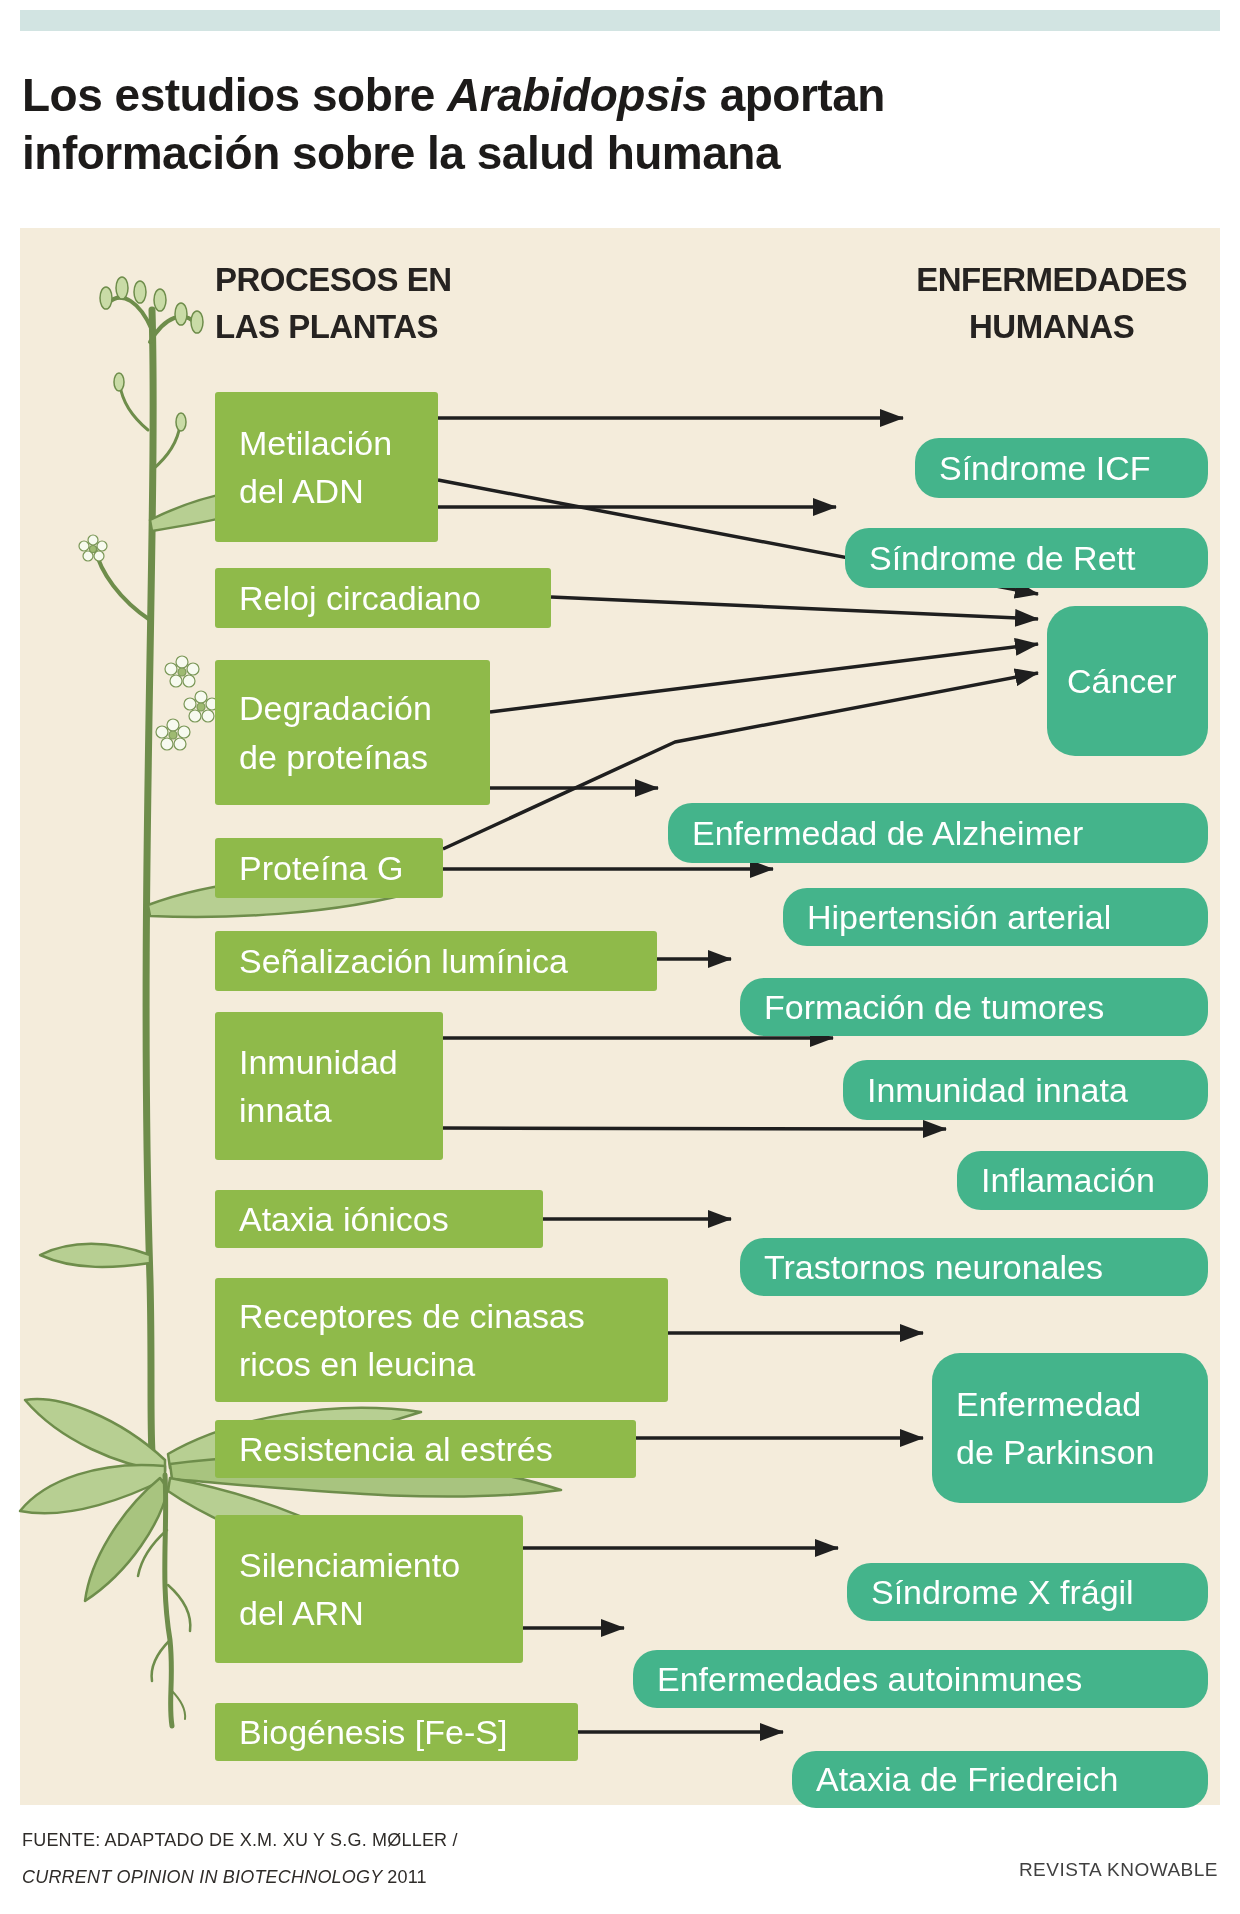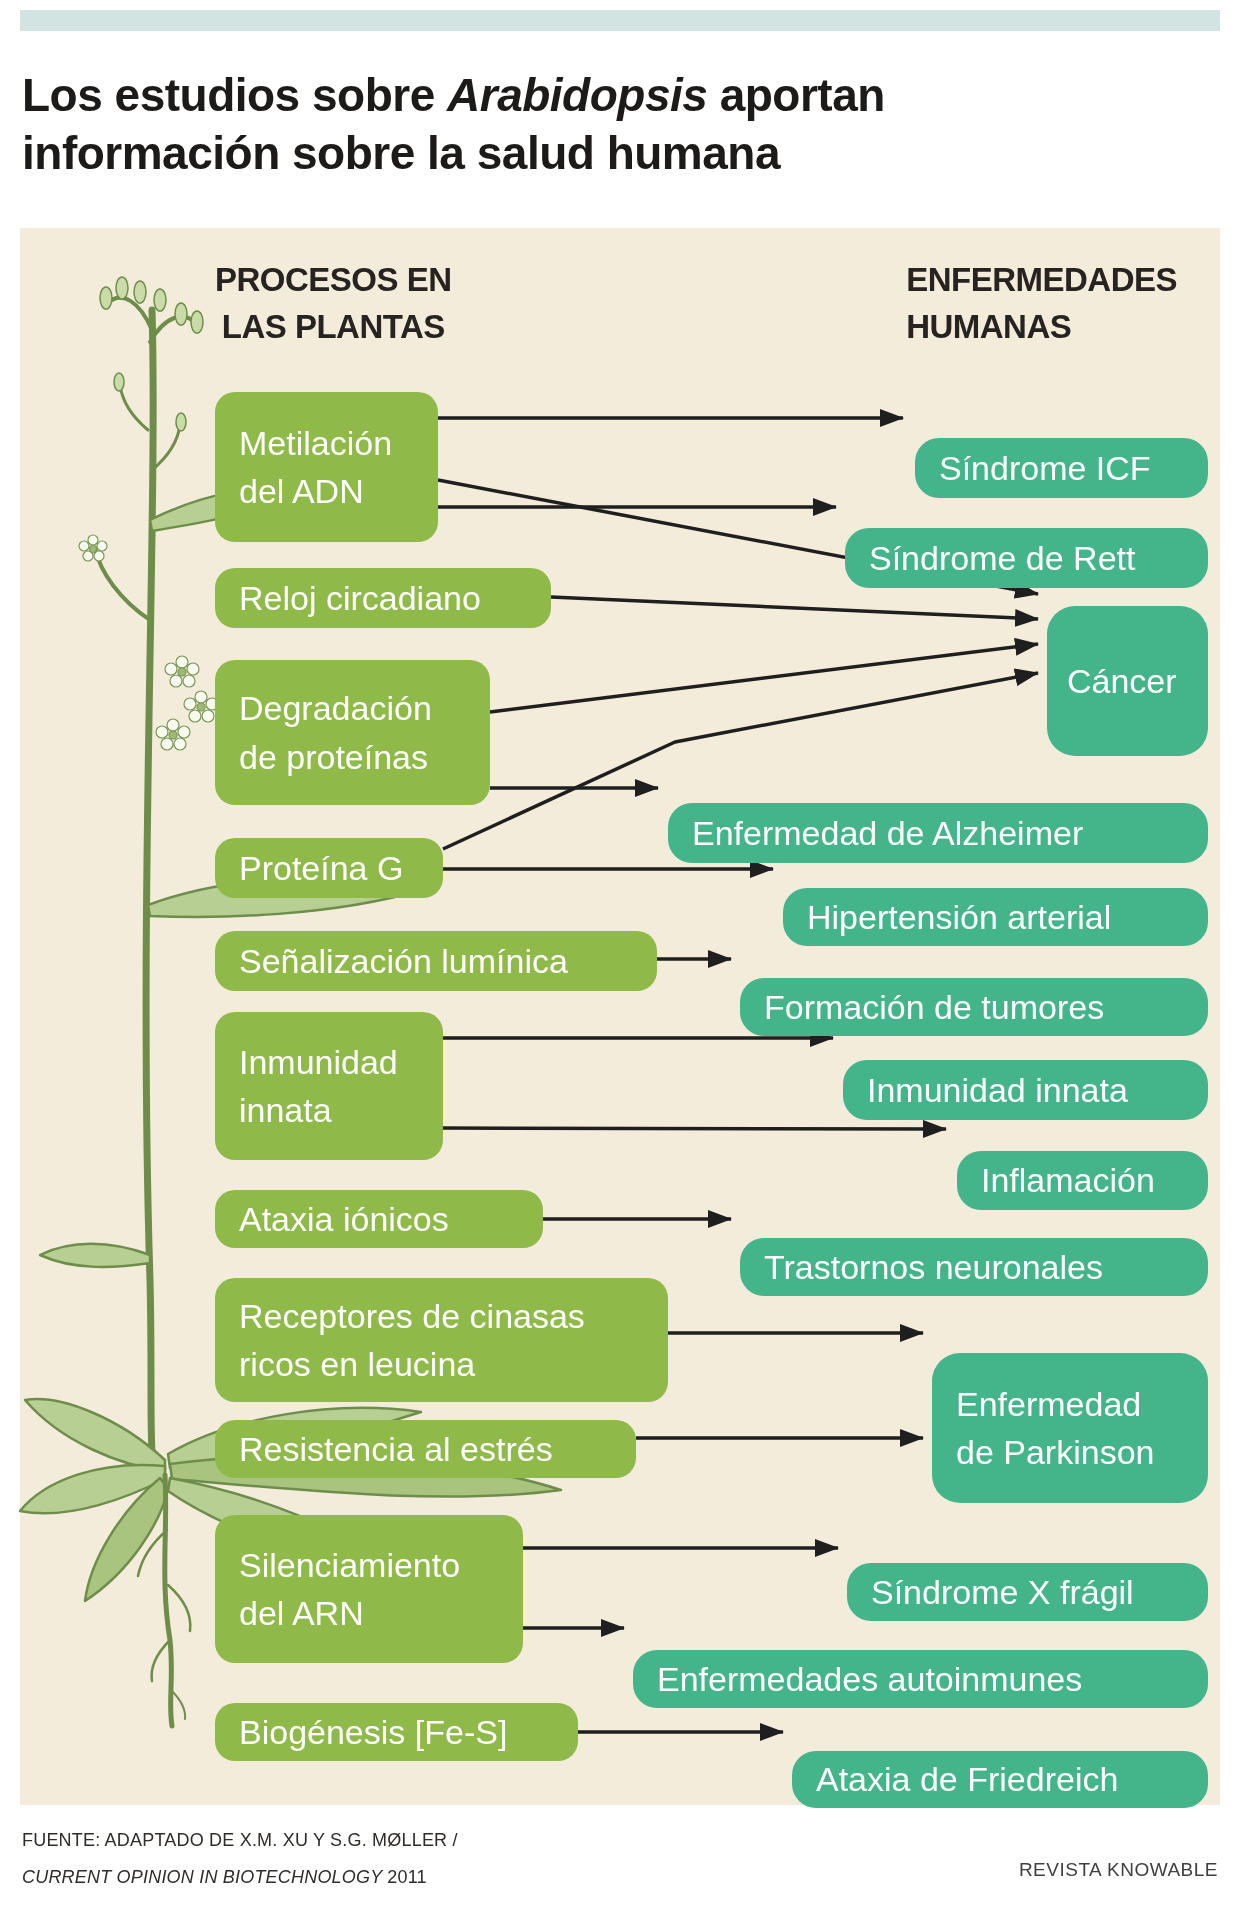--- a/index.html
+++ b/index.html
@@ -5,26 +5,26 @@
   html,body{margin:0;padding:0;background:#ffffff;}
   .canvas{position:relative;width:1240px;height:1914px;background:#ffffff;
           font-family:"Liberation Sans",sans-serif;overflow:hidden;}
   .topbar{position:absolute;left:20px;top:10px;width:1200px;height:21px;background:#d2e4e2;}
   .title{position:absolute;left:22px;top:66px;font-size:46px;font-weight:bold;
          line-height:58px;color:#1d1b1a;letter-spacing:-0.5px;width:1180px;}
   .title .it{font-style:italic;}
   .panel{position:absolute;left:20px;top:228px;width:1200px;height:1577px;background:#f4ecdb;}
   .colhead{position:absolute;top:256px;font-size:33px;font-weight:bold;line-height:47px;
            color:#262321;letter-spacing:-0.5px;}
-  .colhead.lft{left:215px;text-align:center;}
-  .colhead.rgt{right:63px;text-align:left;}
+  .colhead.lft{left:215px;text-align:left;}
+  .colhead.rgt{right:53px;text-align:center;}
   .layer{position:absolute;left:0;top:0;pointer-events:none;}
   .box{position:absolute;display:flex;align-items:center;color:#ffffff;font-size:34px;
        line-height:1.42;padding:0 24px;box-sizing:border-box;}
-  .pbox{background:#8fba4a;border-radius:20px;}
+  .pbox{background:#8fba4a;border-radius:3px;}
   .dbox{background:#44b48b;border-radius:24px;margin-top:48px;}
   .tall{border-radius:28px;}
   .cancer{padding:16px 20px;}
   .footer{position:absolute;left:22px;top:1822px;font-size:18px;line-height:37px;
           color:#2f2c29;letter-spacing:0.2px;}
   .footer .it{font-style:italic;margin-top:28px;}
   .credit{position:absolute;right:22px;top:1859px;font-size:19px;color:#404040;letter-spacing:0.5px;}
 </style>
 </head>
 <body>

